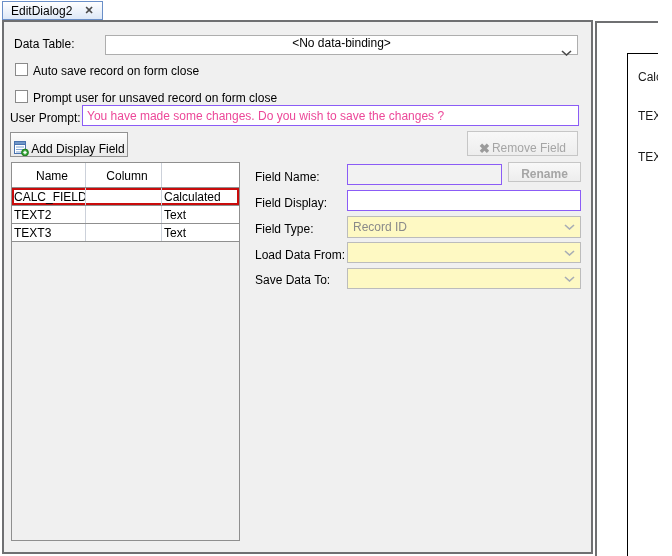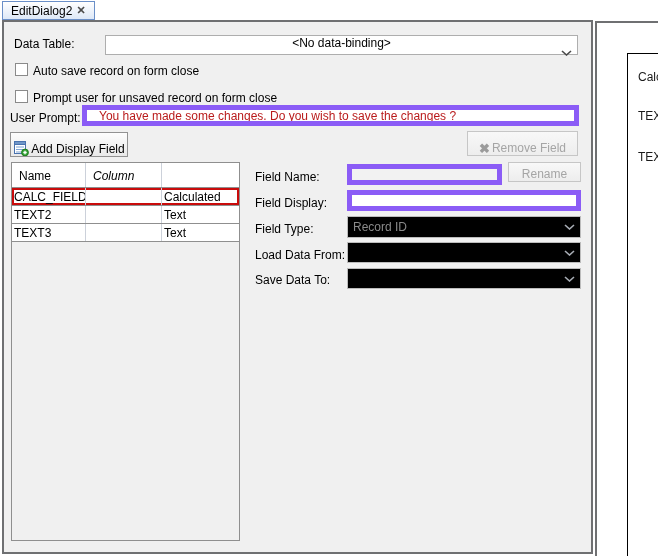--- a/index.html
+++ b/index.html
@@ -5,47 +5,47 @@
   html,body{margin:0;padding:0;}
   body{
     width:672px;height:556px;position:relative;overflow:hidden;
     background:#ffffff;
     font-family:"Liberation Sans", sans-serif;
     font-size:12px;color:#000;
   }
   
   .tab{
     position:absolute;left:2px;top:1px;height:19px;box-sizing:border-box;
-    display:flex;align-items:center;gap:4px;padding:0 8px 0 8px;
+    display:flex;align-items:center;gap:12px;padding:0 8px 0 8px;
     background:linear-gradient(#ffffff,#dde8f7);
     border:1px solid #6a8fc8;
   }
   .tab-label{white-space:nowrap;}
   .tab-close{font-size:11px;color:#4a4a4a;font-weight:bold;cursor:default;line-height:1;}
   
   .left-panel{
     position:absolute;left:2px;top:20px;width:591px;height:534px;box-sizing:border-box;
     background:#f0f0f0;border:2px solid #6f7072;
   }
   .label{position:absolute;white-space:nowrap;}
   .input,.combo,.btn{
     position:absolute;box-sizing:border-box;
     font-family:"Liberation Sans", sans-serif;font-size:12px;
   }
   .input{
-    background:#fff;border:5px solid #8b5cf6;padding:2px 12px;
-    color:#b91c1c;outline:none;
+    background:#fff;border:1px solid #8b5cf6;padding:2px 4px;
+    color:#ec4899;outline:none;
   }
   .input.disabled{background:#f2f2f2;}
   .combo{
     background:#fff;border:1px solid #aeaeae;
     display:flex;align-items:center;padding:0 5px;color:#000;
   }
   .combo .chev{margin-left:auto;color:#4a4a4a;display:flex;align-items:center;}
-  .combo.disabled{background:#000000;color:#8a8a8a;border-color:#bcbcbc;}
+  .combo.disabled{background:#fef9c3;color:#8a8a8a;border-color:#bcbcbc;}
   .combo.disabled .chev{color:#a8adb5;}
   .btn{
     display:flex;align-items:flex-end;justify-content:center;gap:2px;
     background:linear-gradient(#fdfdfd,#e9e9e9);
     border:1px solid #929292;color:#000;cursor:default;
   }
   .btn.disabled{
     background:linear-gradient(#f8f8f8,#ededed);
     border-color:#c6c6c6;color:#a5a5a5;
   }
@@ -53,27 +53,27 @@
   
   .cb-box{
     position:absolute;width:13px;height:13px;box-sizing:border-box;
     background:#fff;border:1px solid #8a8a8a;
   }
   
   .grid{
     position:absolute;left:7px;top:140px;width:229px;height:379px;box-sizing:border-box;
     background:#f0f0f0;border:1px solid #8f8f8f;overflow:hidden;
   }
-  .grid-header{display:flex;height:25px;background:#fff;border-bottom:1px solid #8f8f8f;box-sizing:border-box;}
+  .grid-header{display:flex;height:25px;background:#fff;border-bottom:1px solid #8f8f8f;box-sizing:border-box;text-align:center;}
   .grid-header .cell{padding:6px 0 0 7px;}
   .grid-row{display:flex;height:18px;background:#fff;border-bottom:1px solid #8f8f8f;box-sizing:border-box;}
   .grid-row .cell{padding:2px 0 0 2px;}
   .cell{box-sizing:border-box;overflow:hidden;white-space:nowrap;border-right:1px solid #ccd1da;}
   .cell.c1{width:74px;}
-  .cell.c2{width:76px;font-style:italic;}
+  .cell.c2{width:76px;}
   .cell.c3{flex:1;border-right:none;}
   .grid-row.selected{box-shadow:inset 0 0 0 2px #c90b0b;}
   
   .right-panel{
     position:absolute;left:595px;top:21px;width:63px;height:535px;box-sizing:border-box;
     background:#fff;border-left:2px solid #6f7072;border-top:2px solid #6f7072;overflow:hidden;
   }
   .preview-rect{
     position:absolute;left:30px;top:30px;width:120px;height:620px;
     background:#fff;border:1px solid #000;box-sizing:border-box;
@@ -146,21 +146,21 @@
     </div>
     <div class="grid-row">
       <div class="cell c1">TEXT3</div>
       <div class="cell c2"></div>
       <div class="cell c3">Text</div>
     </div>
   </div>
 
   <span class="label" style="left:251px;top:148px;">Field Name:</span>
   <input class="input disabled" style="left: 343px; top: 142px; width: 155px; height: 21px;" value="">
-  <div class="btn disabled" style="left:504px;top:140px;width:73px;height:20px;">
+  <div class="btn disabled" style="left:504px;top:140px;width:73px;height:20px;font-weight:bold;">
     <span>Rename</span>
   </div>
 
   <span class="label" style="left:251px;top:174px;">Field Display:</span>
   <input class="input" style="left: 343px; top: 168px; width: 234px; height: 21px;" value="">
 
   <span class="label" style="left:251px;top:200px;">Field Type:</span>
   <div class="combo disabled" style="left:343px;top:194px;width:234px;height:22px;">
     <span>Record ID</span>
     <span class="chev">

